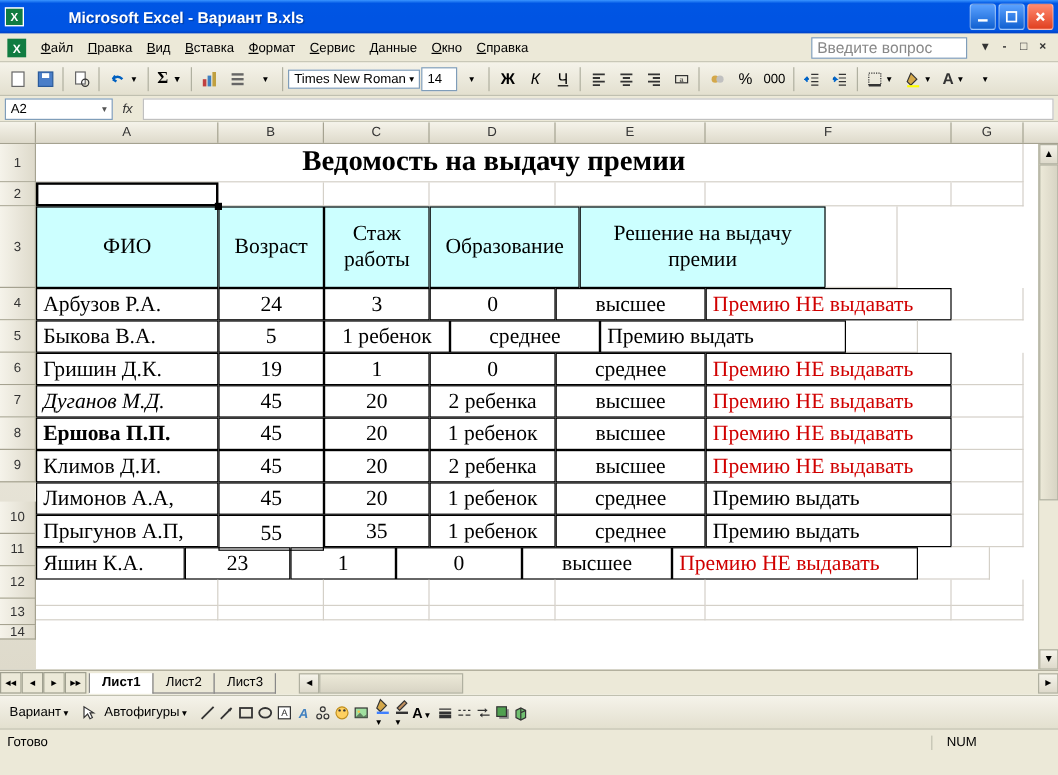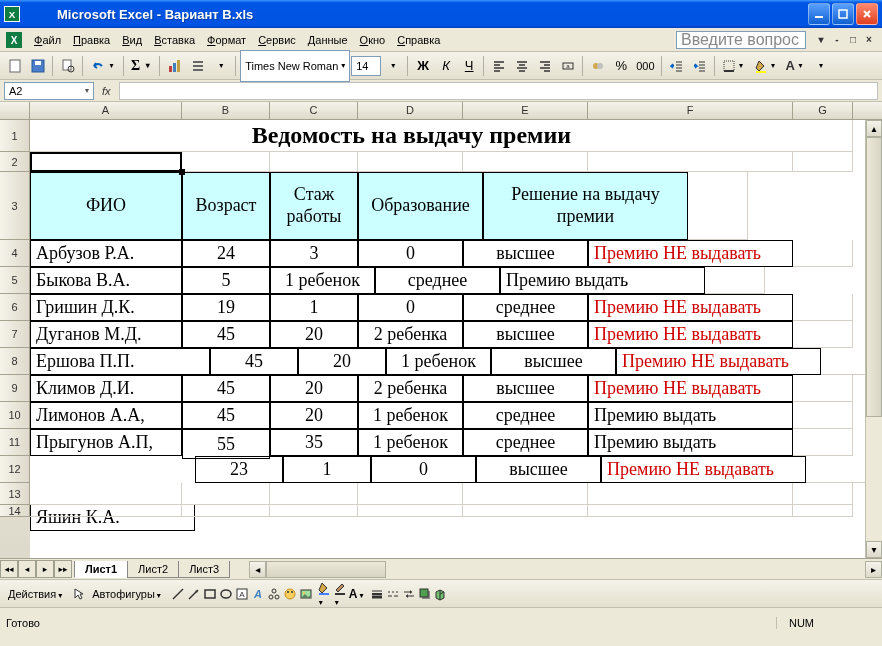--- a/index.html
+++ b/index.html
@@ -14,29 +14,29 @@
 .titlebar .win-btn { width: 22px; height: 22px; border-radius: 3px; display: flex; align-items: center; justify-content: center; font-family: Arial; font-weight: bold; color: white; border: 1px solid rgba(255,255,255,0.4); }
 .titlebar .win-btn.min, .titlebar .win-btn.max { background: linear-gradient(to bottom, #5aa1ff, #1060d0); }
 .titlebar .win-btn.close { background: linear-gradient(to bottom, #ff8a70, #e04020); }
 
 
 .menubar { height: 24px; background: #ece9d8; display: flex; align-items: center; padding: 0 6px; border-bottom: 1px solid #c0c0b0; }
 .menubar .excel-mini { width: 16px; height: 16px; margin-right: 6px; }
 .menubar .menu-item { padding: 2px 6px; cursor: default; }
 .menubar .menu-item span.ul { text-decoration: underline; }
 .menubar .spacer { flex: 1; }
-.menubar .question-box { width: 130px; height: 18px; background: white; border: 1px solid #7f9db9; padding: 0 4px; color: #888; font-size: 16px; line-height: 16px; }
+.menubar .question-box { width: 130px; height: 18px; background: white; border: 1px solid #7f9db9; padding: 0 4px; color: #888; font-size: 13px; line-height: 16px; }
 .menubar .doc-btns { display: flex; gap: 2px; margin-left: 8px; }
 .menubar .doc-btn { width: 14px; height: 14px; font-size: 10px; font-weight: bold; color: #333; text-align: center; line-height: 14px; }
 
 
 .toolbar { height: 28px; background: linear-gradient(to bottom, #f5f3ea, #e3e0cf); display: flex; align-items: center; padding: 0 4px; gap: 1px; border-bottom: 1px solid #c0c0b0; }
 .toolbar .tb-btn { min-width: 22px; height: 22px; display: flex; align-items: center; justify-content: center; cursor: default; border: 1px solid transparent; padding: 0 2px; }
 .toolbar .sep { width: 2px; height: 20px; border-left: 1px solid #b0b0a0; margin: 0 2px; }
-.toolbar .font-select { width: 110px; height: 32px; background: white; border: 1px solid #7f9db9; padding: 0 4px; font-size: 11px; line-height: 18px; display: flex; align-items: center; }
+.toolbar .font-select { width: 110px; height: 16px; background: white; border: 1px solid #7f9db9; padding: 0 4px; font-size: 11px; line-height: 18px; display: flex; align-items: center; }
 .toolbar .font-size { width: 30px; height: 20px; background: white; border: 1px solid #7f9db9; padding: 0 4px; font-size: 11px; text-align: left; line-height: 18px; }
 .toolbar .dd { width: 11px; font-size: 8px; text-align: center; }
 
 
 .formula-bar { height: 22px; background: #ece9d8; display: flex; align-items: center; padding: 2px 4px; border-bottom: 1px solid #c0c0b0; gap: 4px; }
 .formula-bar .name-box { width: 90px; height: 18px; background: white; border: 1px solid #7f9db9; padding: 0 4px; font-size: 11px; line-height: 16px; display: flex; align-items: center; }
 .formula-bar .name-box .dd { margin-left: auto; font-size: 8px; color: #555; }
 .formula-bar .fx { font-style: italic; font-size: 11px; color: #333; padding: 0 4px; }
 .formula-bar .formula-input { flex: 1; height: 18px; background: white; border: 1px solid #c0c0c0; }
 
@@ -85,21 +85,21 @@
 .sheet-tabs-bar .hscroll .arrow { width: 17px; height: 17px; background: linear-gradient(to bottom, #f5f3ea, #dedacb); border: 1px solid #b0b0a0; text-align: center; font-size: 10px; line-height: 15px; }
 .sheet-tabs-bar .hscroll .track { flex: 1; height: 17px; background: #ece9d8; }
 .sheet-tabs-bar .hscroll .thumb { width: 120px; height: 17px; background: linear-gradient(to bottom, #ece9d8, #d8d4c4); border: 1px solid #b0b0a0; }
 
 
 .draw-toolbar { height: 28px; background: linear-gradient(to bottom, #f5f3ea, #e3e0cf); display: flex; align-items: center; padding: 0 4px; gap: 2px; border-top: 1px solid #c0c0b0; }
 .draw-toolbar .label { padding: 0 4px; cursor: default; }
 .draw-toolbar .dd-sm { font-size: 8px; padding: 0 2px; }
 
 
-.statusbar { height: 22px; background: #ece9d8; display: flex; align-items: flex-end; padding: 0 6px; border-top: 1px solid #c0c0b0; font-size: 11px; }
+.statusbar { height: 22px; background: #ece9d8; display: flex; align-items: center; padding: 0 6px; border-top: 1px solid #c0c0b0; font-size: 11px; }
 .statusbar .status-left { flex: 1; }
 .statusbar .status-cell { width: 50px; text-align: center; border-left: 1px solid #c0c0b0; padding: 0 6px; }
 
 svg { display: block; }
 </style>
 </head>
 <body>
 
 <div class="titlebar">
   <div class="app-icon">
@@ -294,21 +294,21 @@
     <div class="row-headers" id="row-headers">
         <div class="row-h" style="height: 32px;">1</div>
         <div class="row-h" style="height: 20px;">2</div>
         <div class="row-h" style="height: 68px;">3</div>
         <div class="row-h" style="height: 27px;">4</div>
         <div class="row-h" style="height: 27px;">5</div>
         <div class="row-h" style="height: 27px;">6</div>
         <div class="row-h" style="height: 27px;">7</div>
         <div class="row-h" style="height: 27px;">8</div>
         <div class="row-h" style="height: 27px;">9</div>
-        <div class="row-h" style="height: 27px;">10</div>
+        <div class="row-h" style="height: 27px; margin-top: 16px;">10</div>
         <div class="row-h" style="height: 27px;">11</div>
         <div class="row-h" style="height: 27px;">12</div>
         <div class="row-h" style="height: 22px;">13</div>
         <div class="row-h" style="height: 12px;">14</div>
       </div>
     <div class="cells" id="cells">
       <div class="active-cell-border"></div>
       <div class="active-cell-handle"></div>
     <div class="sheet-row r-title">
           <div class="cell title-cell" style="width: 763px; height: 32px;">Ведомость на выдачу премии</div>
@@ -351,30 +351,30 @@
         <div class="sheet-row r-data">
           <div class="cell data-cell" style="width: 152px; height: 27px;">Гришин Д.К.</div>
           <div class="cell data-cell center" style="width: 88px; height: 27px;">19</div>
           <div class="cell data-cell center" style="width: 88px; height: 27px;">1</div>
           <div class="cell data-cell center" style="width: 105px; height: 27px;">0</div>
           <div class="cell data-cell center" style="width: 125px; height: 27px;">среднее</div>
           <div class="cell data-cell red" style="width: 205px; height: 27px;">Премию НЕ выдавать</div>
           <div class="cell" style="width: 60px; height: 27px;"></div>
         </div>
         <div class="sheet-row r-data">
-          <div class="cell data-cell" style="width: 152px; height: 27px;">Дуганов М.Д.</div>
+          <div class="cell data-cell" style="width: 152px; height: 27px; font-style: italic;">Дуганов М.Д.</div>
           <div class="cell data-cell center" style="width: 88px; height: 27px;">45</div>
           <div class="cell data-cell center" style="width: 88px; height: 27px;">20</div>
           <div class="cell data-cell center" style="width: 105px; height: 27px;">2 ребенка</div>
           <div class="cell data-cell center" style="width: 125px; height: 27px;">высшее</div>
           <div class="cell data-cell red" style="width: 205px; height: 27px;">Премию НЕ выдавать</div>
           <div class="cell" style="width: 60px; height: 27px;"></div>
         </div>
         <div class="sheet-row r-data">
-          <div class="cell data-cell" style="width: 180px; height: 27px;">Ершова П.П.</div>
+          <div class="cell data-cell" style="width: 152px; height: 27px; font-weight: bold;">Ершова П.П.</div>
           <div class="cell data-cell center" style="width: 88px; height: 27px;">45</div>
           <div class="cell data-cell center" style="width: 88px; height: 27px;">20</div>
           <div class="cell data-cell center" style="width: 105px; height: 27px;">1 ребенок</div>
           <div class="cell data-cell center" style="width: 125px; height: 27px;">высшее</div>
           <div class="cell data-cell red" style="width: 205px; height: 27px;">Премию НЕ выдавать</div>
           <div class="cell" style="width: 60px; height: 27px;"></div>
         </div>
         <div class="sheet-row r-data">
           <div class="cell data-cell" style="width: 152px; height: 27px;">Климов Д.И.</div>
           <div class="cell data-cell center" style="width: 88px; height: 27px;">45</div>
@@ -396,21 +396,21 @@
         <div class="sheet-row r-data">
           <div class="cell data-cell" style="width: 152px; height: 27px;">Прыгунов А.П,</div>
           <div class="cell data-cell center" style="width: 88px; height: 30px;">55</div>
           <div class="cell data-cell center" style="width: 88px; height: 27px;">35</div>
           <div class="cell data-cell center" style="width: 105px; height: 27px;">1 ребенок</div>
           <div class="cell data-cell center" style="width: 125px; height: 27px;">среднее</div>
           <div class="cell data-cell" style="width: 205px; height: 27px;">Премию выдать</div>
           <div class="cell" style="width: 60px; height: 27px;"></div>
         </div>
         <div class="sheet-row r-data">
-          <div class="cell data-cell" style="width: 165px; height: 27px; margin-top: 48px;">Яшин К.А.</div>
+          <div class="cell data-cell" style="width: 124px; height: 27px;">Яшин К.А.</div>
           <div class="cell data-cell center" style="width: 88px; height: 27px;">23</div>
           <div class="cell data-cell center" style="width: 88px; height: 27px;">1</div>
           <div class="cell data-cell center" style="width: 105px; height: 27px;">0</div>
           <div class="cell data-cell center" style="width: 125px; height: 27px;">высшее</div>
           <div class="cell data-cell red" style="width: 205px; height: 27px;">Премию НЕ выдавать</div>
           <div class="cell" style="width: 60px; height: 27px;"></div>
         </div>
         <div class="sheet-row r-empty2">
           <div class="cell" style="width: 152px; height: 22px;"></div>
           <div class="cell" style="width: 88px; height: 22px;"></div>
@@ -452,21 +452,21 @@
       <div class="arrow">◂</div>
       <div class="track">
           <div class="thumb"></div>
         </div>
       <div class="arrow">▸</div>
     </div>
   </div>
 </div>
 
 <div class="draw-toolbar">
-  <div class="label"><span>Действия</span><span class="dd-sm">▾</span></div>
+  <div class="label"><span>Вариант</span><span class="dd-sm">▾</span></div>
   <div class="sep"></div>
   <div class="tb-btn">
       <svg width="14" height="14" viewBox="0 0 14 14">
         <path d="M3 2 L3 11 L6 8 L8 12 L10 11 L8 7 L11 7 Z" fill="white" stroke="#333"></path>
       </svg>
     </div>
   <div class="label"><span>Автофигуры</span><span class="dd-sm">▾</span></div>
   <div class="sep"></div>
   <div class="tb-btn">
       <svg width="14" height="14" viewBox="0 0 14 14">

